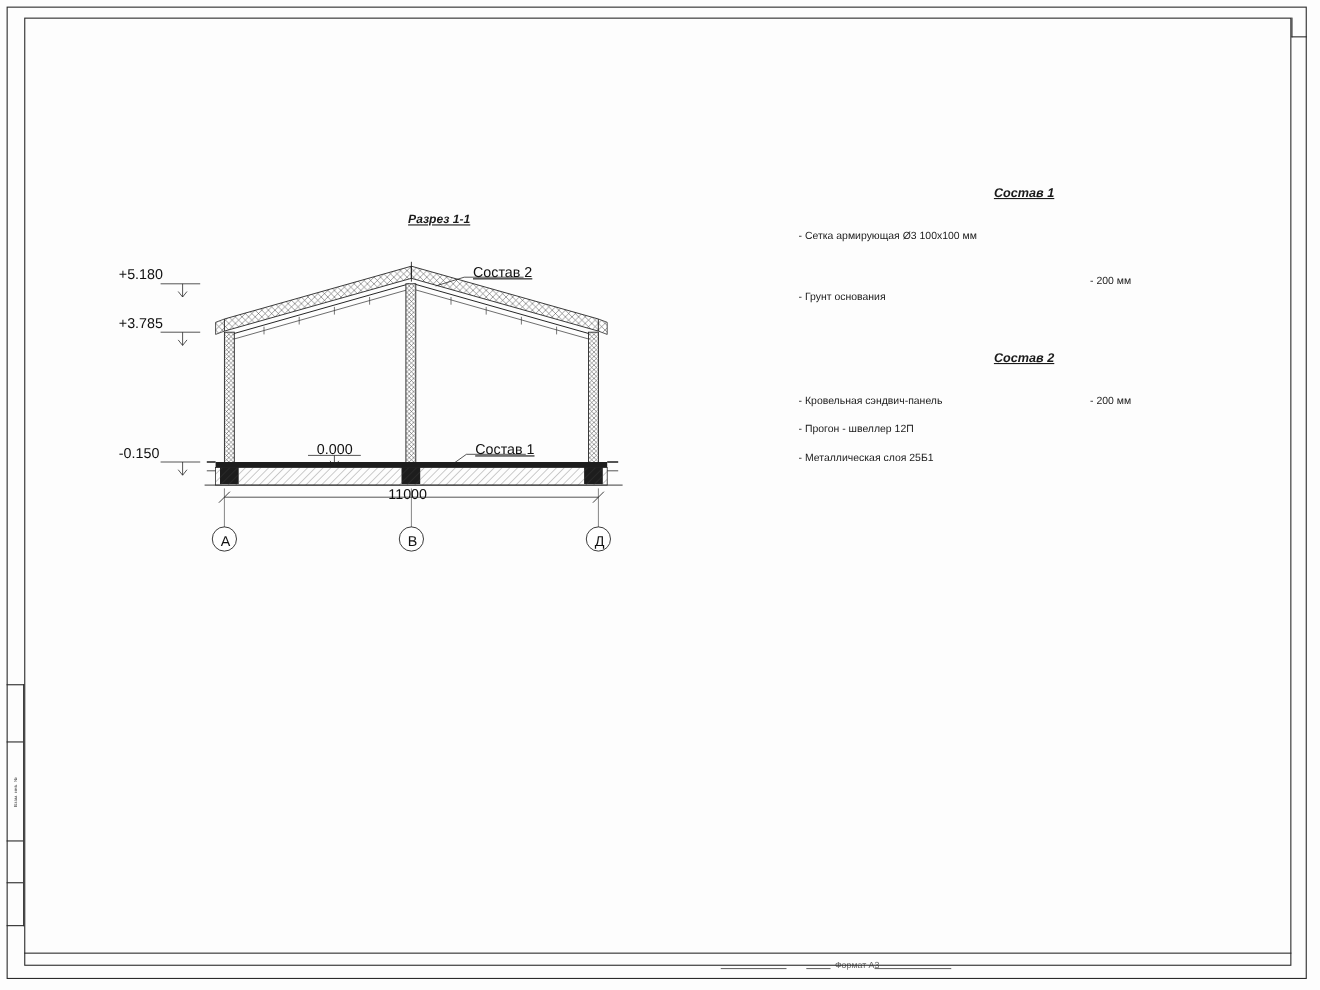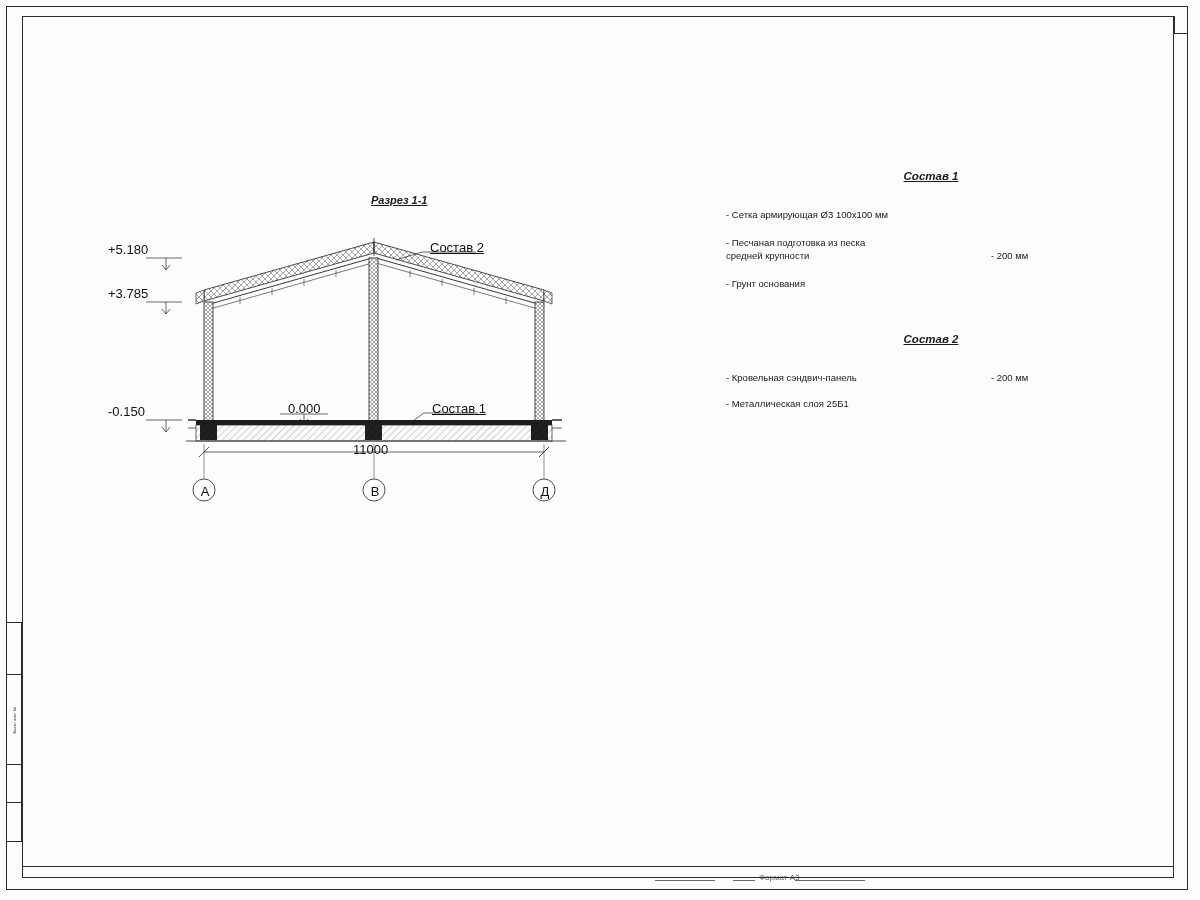--- a/index.html
+++ b/index.html
@@ -303,36 +303,38 @@
 
   <div id="specs">
 
     <div class="spec-heading">Состав 1</div>
 
     <div class="spec-row" style="">
       <span class="txt" style="white-space:pre-line; width:260px;">- Сетка армирующая Ø3 100х100 мм</span>
       <span class="qty"></span>
     </div>
     <div class="spec-row">
-      <span class="txt" style="white-space:pre-line;">- Песчаная подготовка из песка
-  средней крупности</span>
       <span class="qty" style="top:13px;">- 200 мм</span>
     </div>
     <div class="spec-row">
       <span class="txt" style="white-space:pre-line;">- Грунт основания</span>
       <span class="qty"></span>
     </div>
 
     <div class="spec-gap"></div>
 
     <div class="spec-heading">Состав 2</div>
 
     <div class="spec-row" style="margin-bottom:13px;">
       <span class="txt" style="white-space:pre-line;">- Кровельная сэндвич-панель</span>
       <span class="qty">- 200 мм</span>
     </div>
+    <div class="spec-row" style="margin-bottom:13px;">
+      <span class="txt" style="white-space:pre-line;">- Прогон - швеллер 12П</span>
+      <span class="qty"></span>
+    </div>
     <div class="spec-row">
       <span class="txt" style="white-space:pre-line;">- Металлическая слоя 25Б1</span>
       <span class="qty"></span>
     </div>
   </div>
 
 </div>
 
 </body></html>

